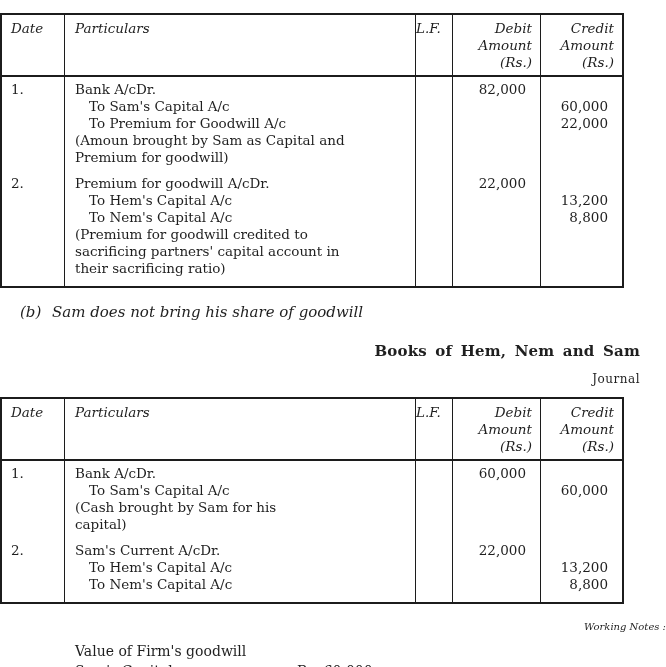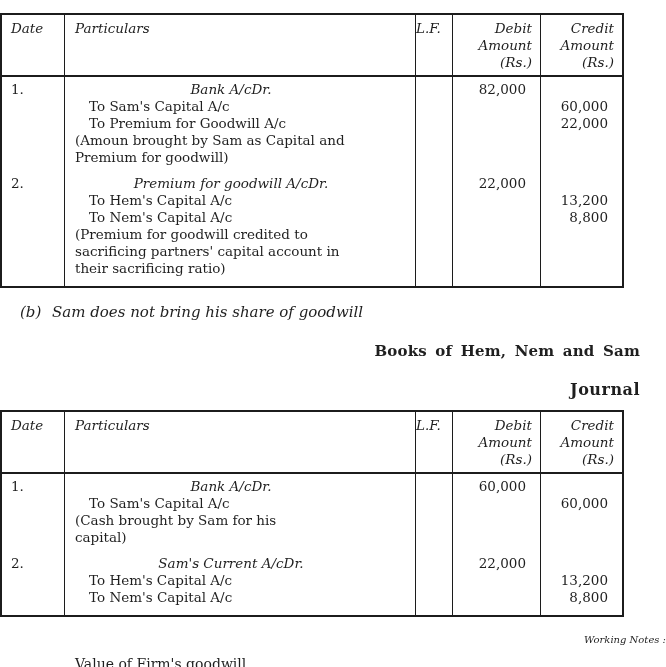--- a/index.html
+++ b/index.html
@@ -28,34 +28,34 @@
   .h-date{padding-left:9px;}
   .h-part{padding-left:10px;}
   .h-lf{}
   .h-amt .hline{text-align:right;padding-right:8px;}
 
   .ecell{padding-top:4px;padding-bottom:5px;}
   .pline{height:17px;line-height:17px;font-size:13.5px;white-space:nowrap;}
   .dateno{padding-left:9px;}
   .partcell{padding-left:10px;padding-right:0;}
   .partcell .ind1{padding-left:14px;}
-  .drline{display:flex;justify-content:center;padding-right:28px;font-style:italic;}
+  .drline{display:flex;justify-content:flex-start;padding-right:28px;}
   .amtline{text-align:right;padding-right:14px;}
   .spacer{height:4px;}
 
   
   .section-b{
     margin:15px 0 0 20px;
     font-style:italic;font-size:15px;color:#1f1f1f;
     display:flex;
   }
   .section-b .blabel{width:32px;}
   .titleblock{width:640px;text-align:right;margin-top:21px;}
   .booktitle{font-weight:bold;font-size:15px;word-spacing:3px;letter-spacing:0.2px;}
-  .journaltitle{font-weight:bold;font-size:16px;letter-spacing:0.5px;margin-top:20px;}
+  .journaltitle{font-weight:normal;font-size:12px;letter-spacing:0.5px;margin-top:12px;}
   .t2{margin-top:11px;}
 
   .working{margin:17px 0 0 20px;font-style:italic;font-size:10px;text-align:right;}
   .notes{margin-left:75px;margin-top:9px;font-size:14px;}
   .notes .nline{height:20px;line-height:20px;white-space:nowrap;}
   .noterow{display:flex;}
   .noterow .nlabel{width:170px;}
   .noterow .neq{width:52px;}
 </style>
 </head>

